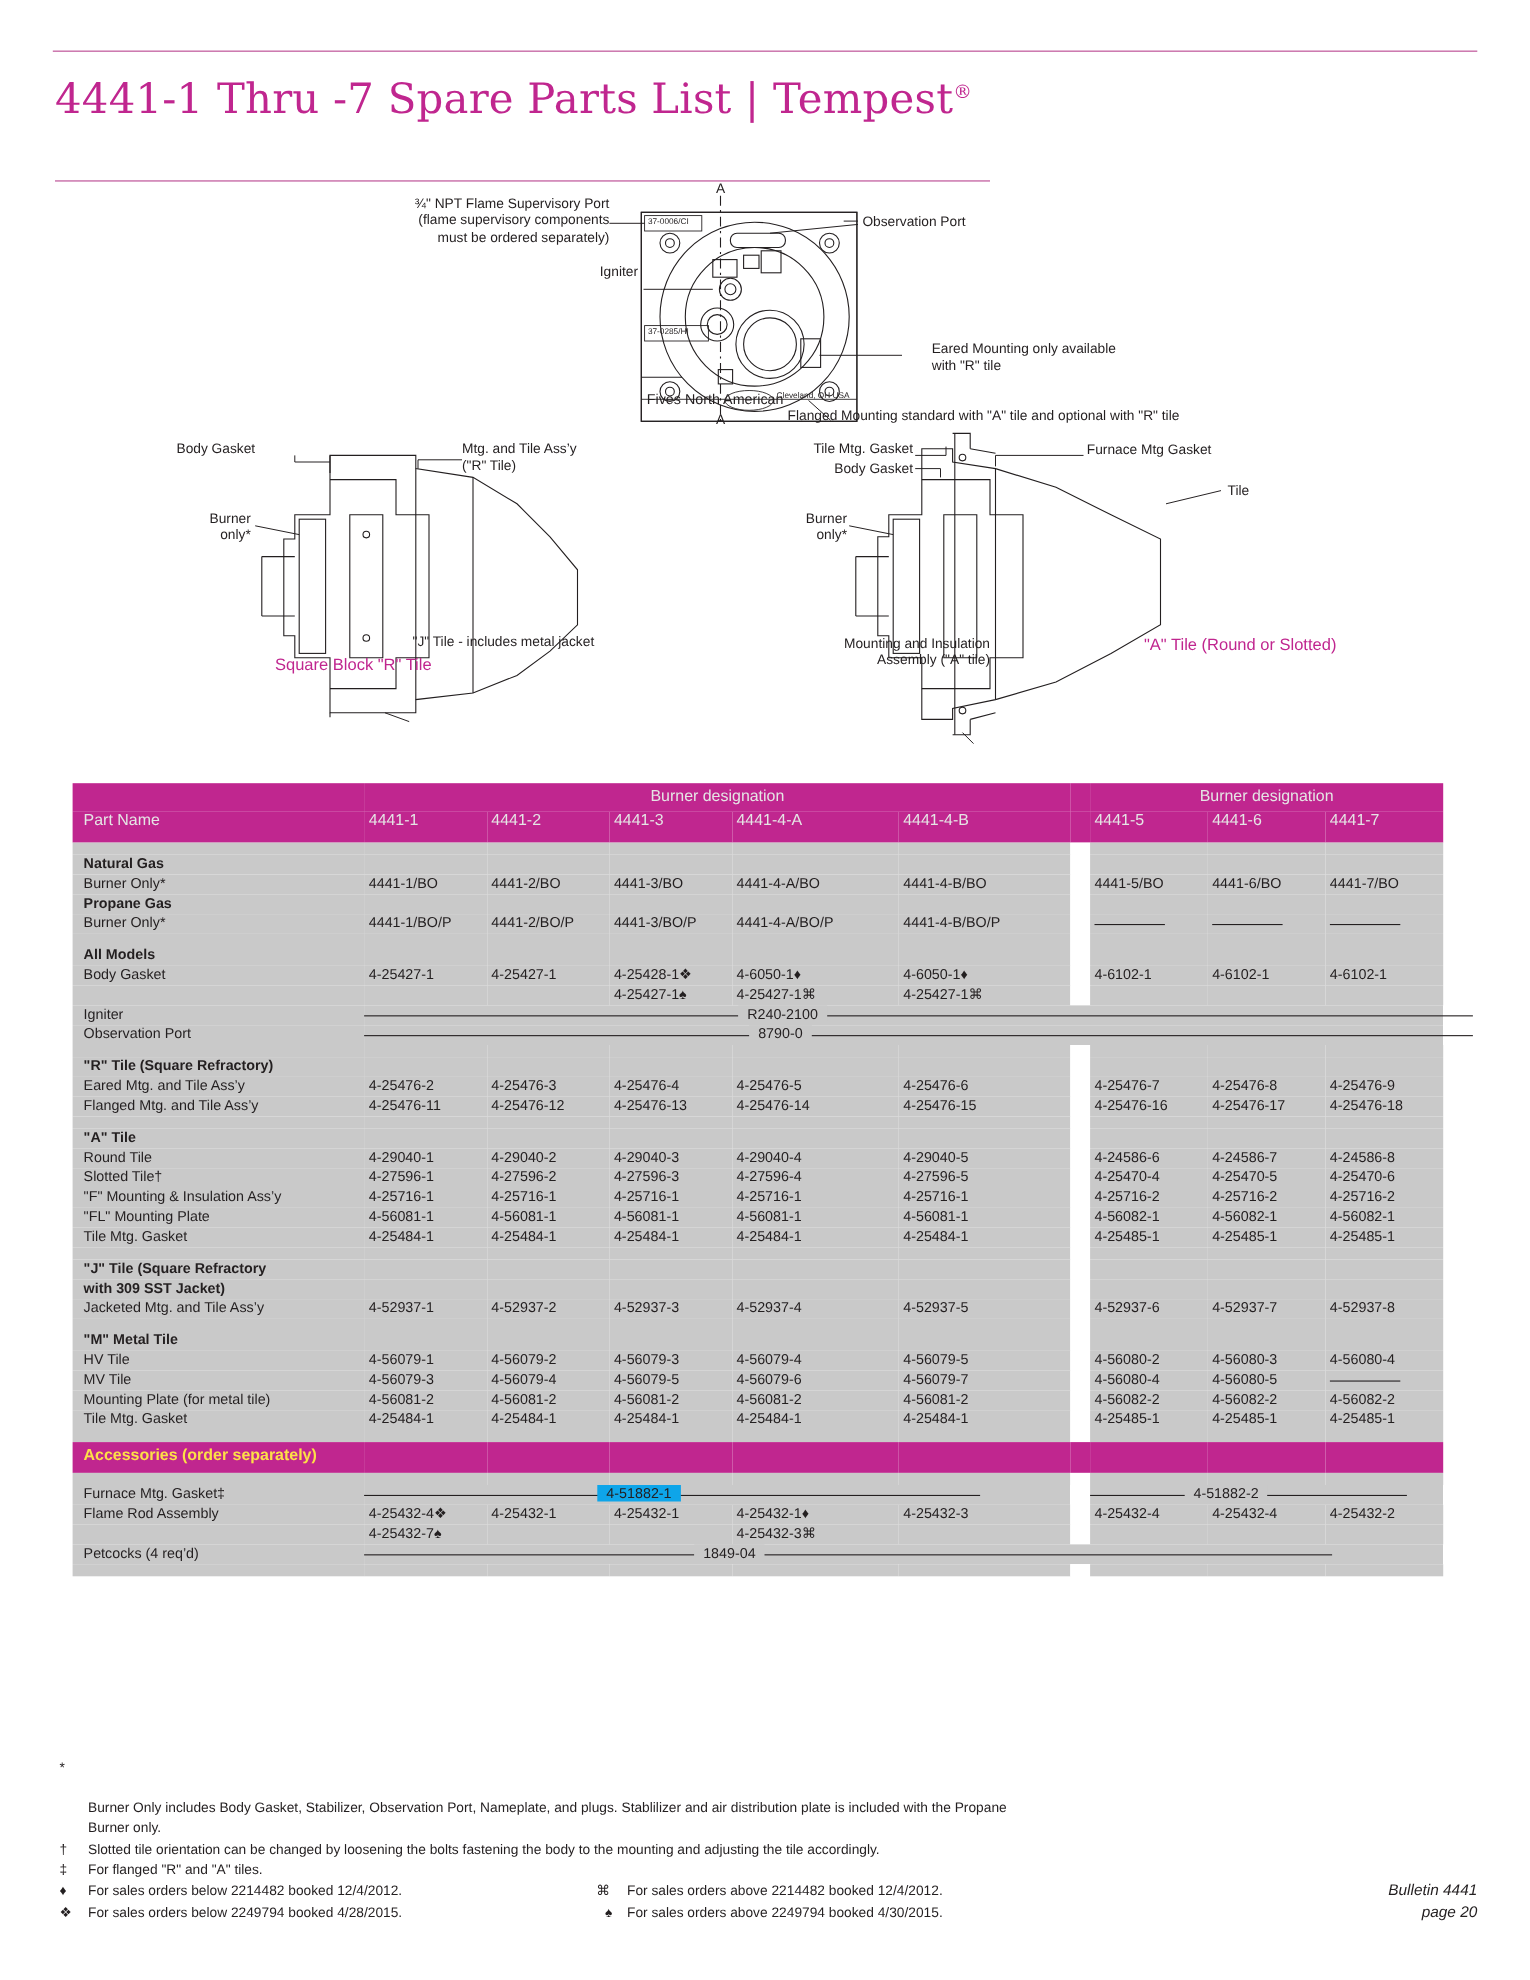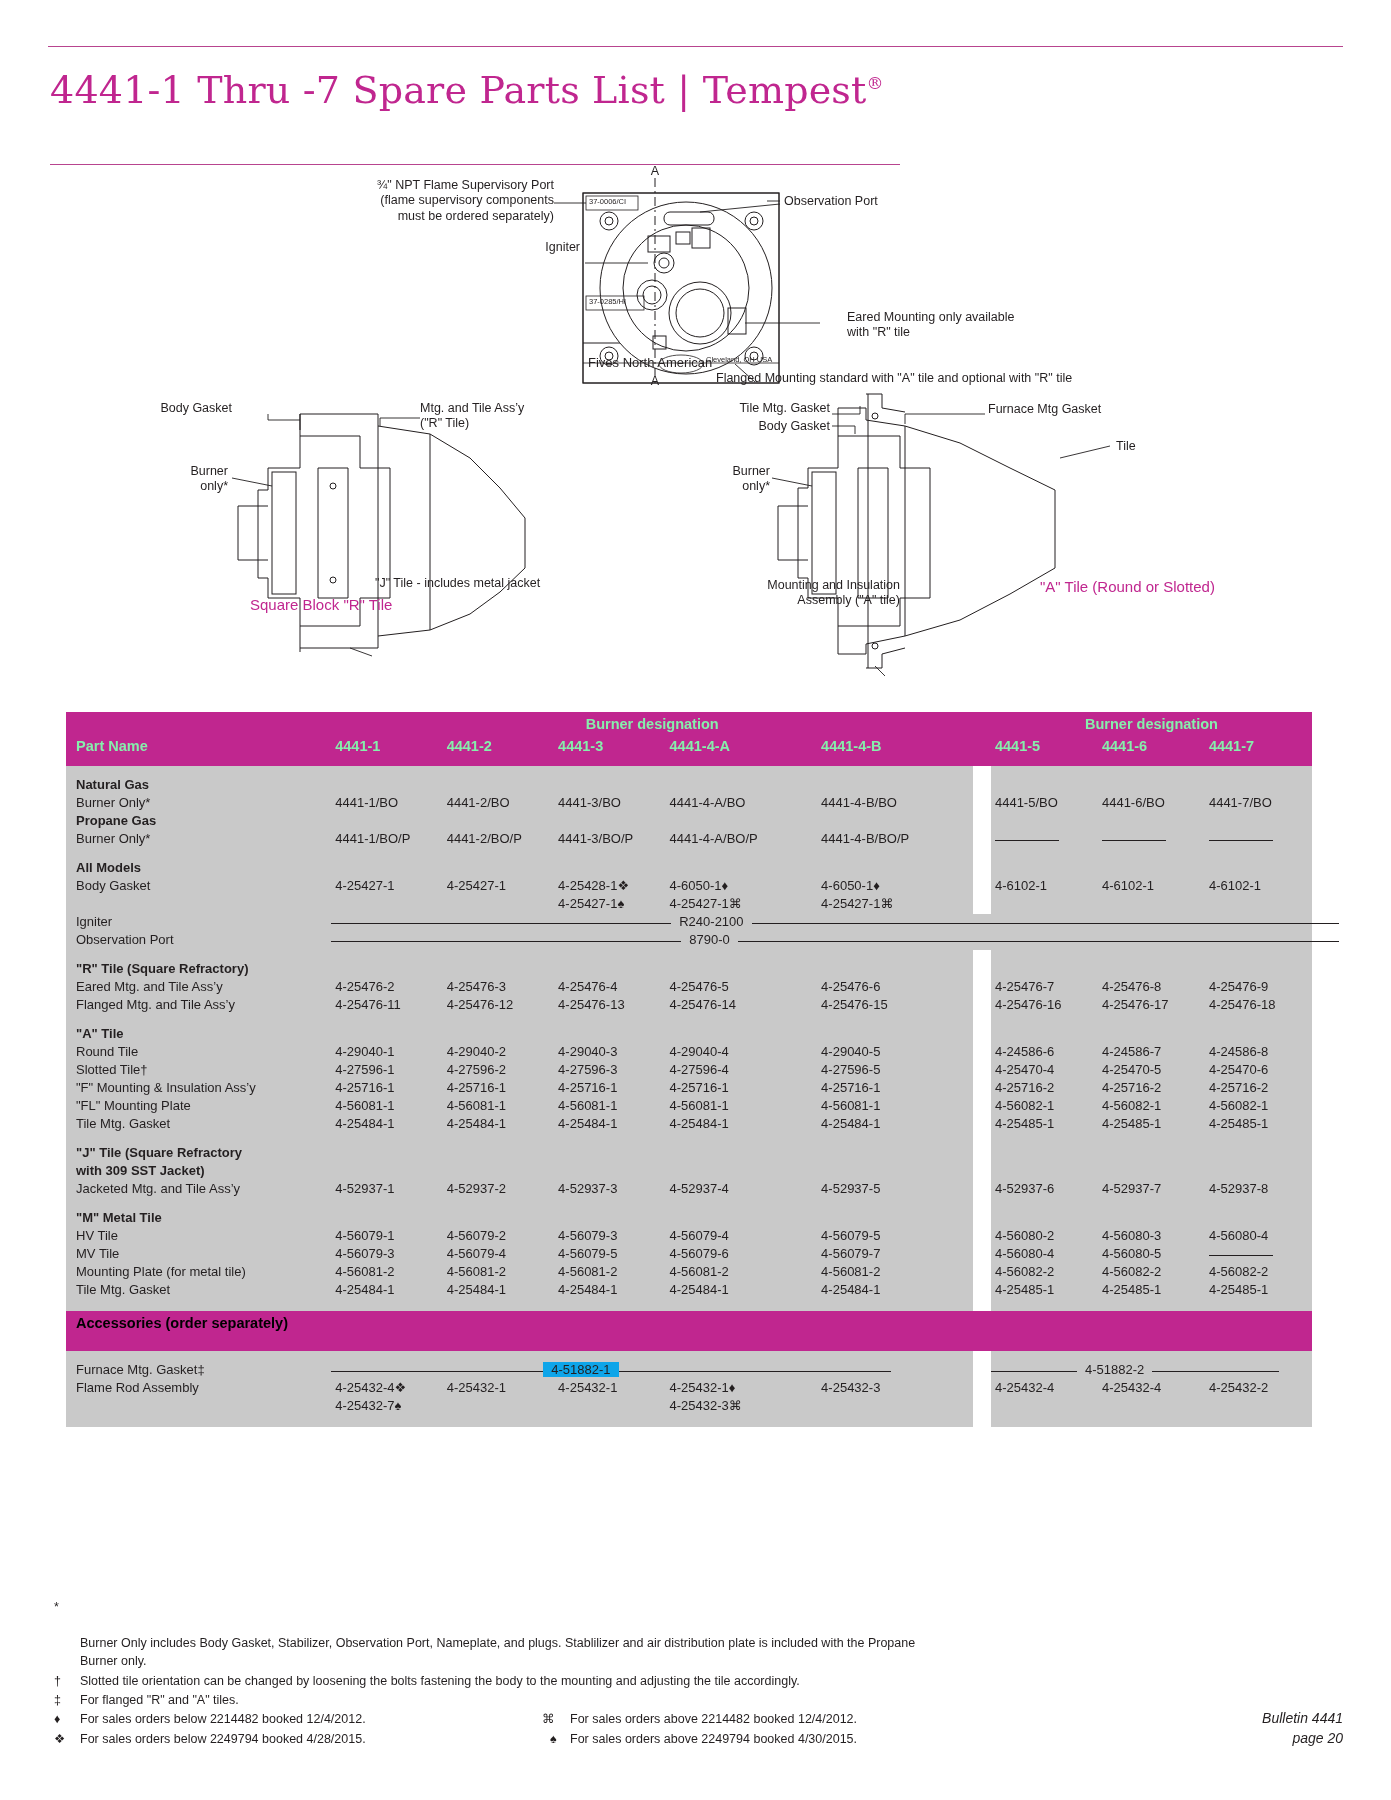--- a/index.html
+++ b/index.html
@@ -31,21 +31,21 @@
   .lbl.c { text-align:center; }
   .magenta { color:#c0268f; font-size:15px; }
 
   svg.lines { position:absolute; left:0; top:0; width:1391px; height:460px; overflow:visible; }
 
   
   .tbl { position:absolute; left:66px; top:712px; width:1246px; }
   table { border-collapse:collapse; width:1246px; font-size:13px; }
   th, td { padding:0; margin:0; font-weight:400; text-align:left; vertical-align:top; }
 
-  .hdr-bar td { background:#c0268f; color:#86efac; font-weight:bold; }
+  .hdr-bar td { background:#c0268f; color:#e5e5e5; font-weight:normal; }
   .hdr-top td { height:26px; font-size:14.5px; padding-top:4px; }
   .hdr-bot td { height:28px; font-size:14.5px; padding-bottom:6px; }
   .hdr-top .grp { text-align:center; }
 
   .body-row td { background:#c9c9c9; }
   .body-row td.sep { background:#ffffff; }
 
   td.partname { padding-left:10px; width:238px; }
   td.c1,td.c2,td.c3,td.c4,td.c5 { width:100px; padding-left:4px; }
   td.c4 { width:136px; }
@@ -54,21 +54,21 @@
   td.c6,td.c7,td.c8 { width:96px; padding-left:4px; }
 
   .b { font-weight:bold; }
   .ind { padding-left:16px; }
   .ind2 { padding-left:28px; }
   .spacer td { height:11px; }
   .rowh td { height:18px; }
 
   .dashrule { display:block; height:1px; background:#231f20; margin-top:9px; }
 
-  .acc-bar td { background:#c0268f; color:#000000; font-weight:bold; font-size:14.5px; height:40px; padding-top:4px; }
+  .acc-bar td { background:#c0268f; color:#fde047; font-weight:bold; font-size:14.5px; height:28px; padding-top:4px; }
 
   
   .notes { position:absolute; left:50px; top:1598px; width:1200px; font-size:12.5px; line-height:1.45; }
   .notes .n { position:relative; padding-left:30px; margin-bottom:1px; }
   .notes .sym { position:absolute; left:4px; top:0; }
   .notes .sym2 { position:absolute; left:492px; top:0; }
   .notes .t2 { position:absolute; left:520px; top:0; }
 
   .bulletin { position:absolute; right:48px; top:1708px; text-align:right; font-size:14px; color:#231f20; line-height:1.45;font-style:italic; }
 </style>
@@ -723,20 +723,29 @@
           <td class="c2"></td>
           <td class="c3"></td>
           <td class="c4">4-25432-3⌘</td>
           <td class="c5"></td>
           <td class="sep"></td>
           <td class="c6"></td>
             <td class="c7"></td>
             <td class="c8"></td>
         </tr>
 
+        <tr class="body-row rowh">
+          <td class="partname ind">Petcocks (4 req’d)</td>
+          <td colspan="9" style="position:relative;">
+            <div style="position:relative; height:18px;">
+              <span style="position:absolute; left:0; top:9px; height:1px; background:#231f20; width:880px;"></span>
+              <span style="position:absolute; left:300px; top:0; background:#c9c9c9; padding:0 8px;">1849-04</span>
+            </div>
+          </td>
+        </tr>
 
         <tr class="body-row spacer">
           <td class="partname"></td>
             <td class="c1"></td>
             <td class="c2"></td>
             <td class="c3"></td>
             <td class="c4"></td>
             <td class="c5"></td>
             <td class="sep"></td>
             <td class="c6"></td>

